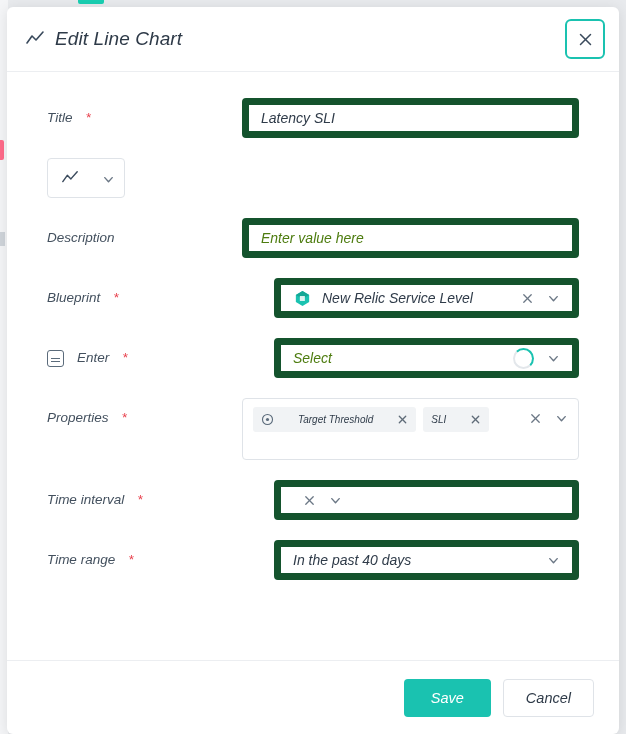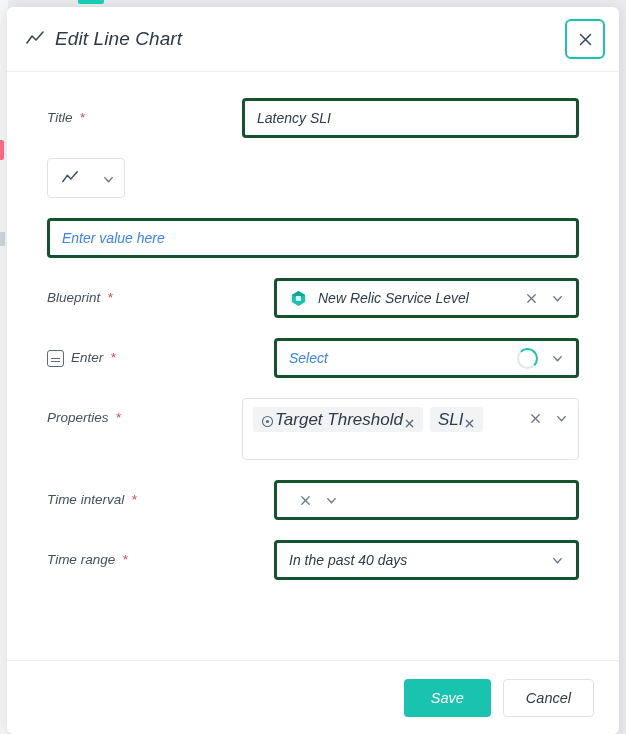--- a/index.html
+++ b/index.html
@@ -128,21 +128,21 @@
   }
   .form-label {
     width: 195px;
     min-width: 195px;
     font-size: 13.5px;
     color: #43505e;
     padding-top: 12px;
     line-height: 1.2;
     display: flex;
     align-items: center;
-    gap: 7px;
+    gap: 13px;
     text-align: right;
   }
   .req {
     color: #e8414d;
     font-size: 13.5px;
   }
   .label-icon {
     width: 17px;
     height: 17px;
     border: 1.6px solid #5b6b7b;
@@ -158,34 +158,34 @@
     height: 1.6px;
     background: #5b6b7b;
     box-shadow: 0 3px 0 #5b6b7b;
   }
 
   .field {
     flex: 1;
     position: relative;
   }
   .input {
-    border: 3px solid #14532d;
+    border: 7px solid #14532d;
     border-radius: 4px;
     background: #ffffff;
     min-height: 40px;
     box-sizing: border-box;
     display: flex;
     align-items: center;
     padding: 0 12px;
     font-size: 14px;
     color: #2f3b49;
     cursor: text;
   }
   .input.readonly { cursor: pointer; margin-left: 32px; }
-  .input.placeholder { color: #3b82f6; }
+  .input.placeholder { color: #4d7c0f; }
   .input .value { flex: 1; }
 
   .icon-select {
     width: 78px;
     border: 1px solid #dfe3e8;
     border-radius: 4px;
     height: 40px;
     display: flex;
     align-items: center;
     justify-content: space-between;
@@ -249,23 +249,23 @@
     flex-wrap: wrap;
     gap: 7px;
     align-content: flex-start;
   }
   .chip {
     background: #f1f3f5;
     border-radius: 3px;
     height: 25px;
     display: inline-flex;
     align-items: center;
-    gap: 1px;
+    gap: 24px;
     padding: 0 8px;
-    font-size: 17px;
+    font-size: 10px;
     color: #2f3b49;
   }
   .chip .target-dot {
     width: 13px; height: 13px; flex-shrink: 0; color: #5b6b7b;
   }
   .chip-x {
     width: 11px; height: 11px; color: #5f6b78; cursor: pointer; flex-shrink: 0;
   }
   .ms-ctrls {
     display: flex;
@@ -362,20 +362,23 @@
           <span class="chev">
             <svg width="13" height="13" viewBox="0 0 14 14" fill="none" stroke="currentColor" stroke-width="1.5" stroke-linecap="round" stroke-linejoin="round">
               <polyline points="3,5 7,9.5 11,5"></polyline>
             </svg>
           </span>
         </div>
       </div>
     </div>
 
     <div class="form-row">
+      <div class="form-label">
+        <span>Description</span>
+      </div>
       <div class="field">
         <div class="input placeholder">
           <span class="value">Enter value here</span>
         </div>
       </div>
     </div>
 
     <div class="form-row">
       <div class="form-label">
         <span>Blueprint</span>

